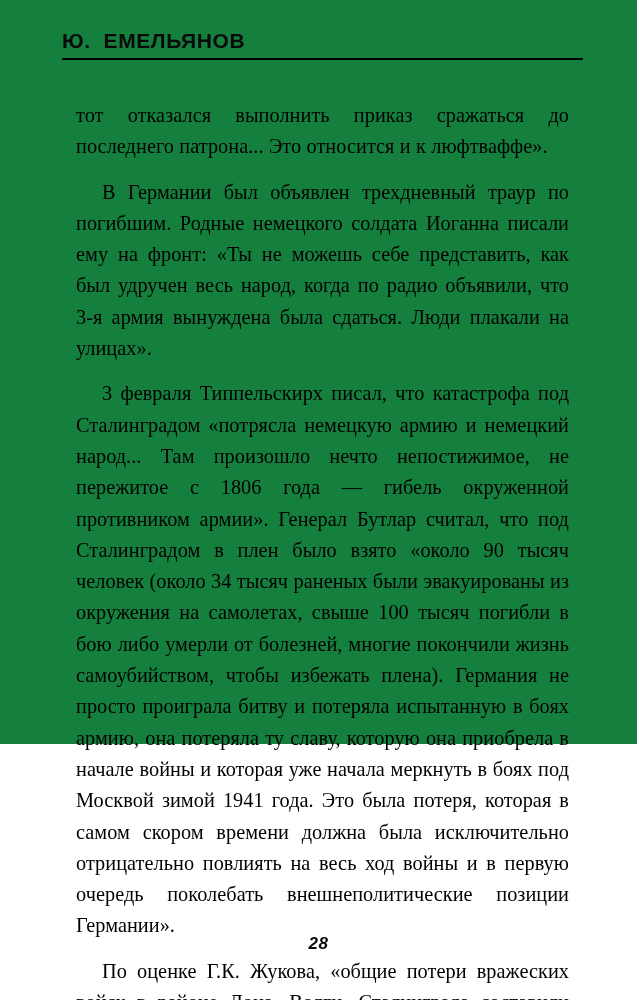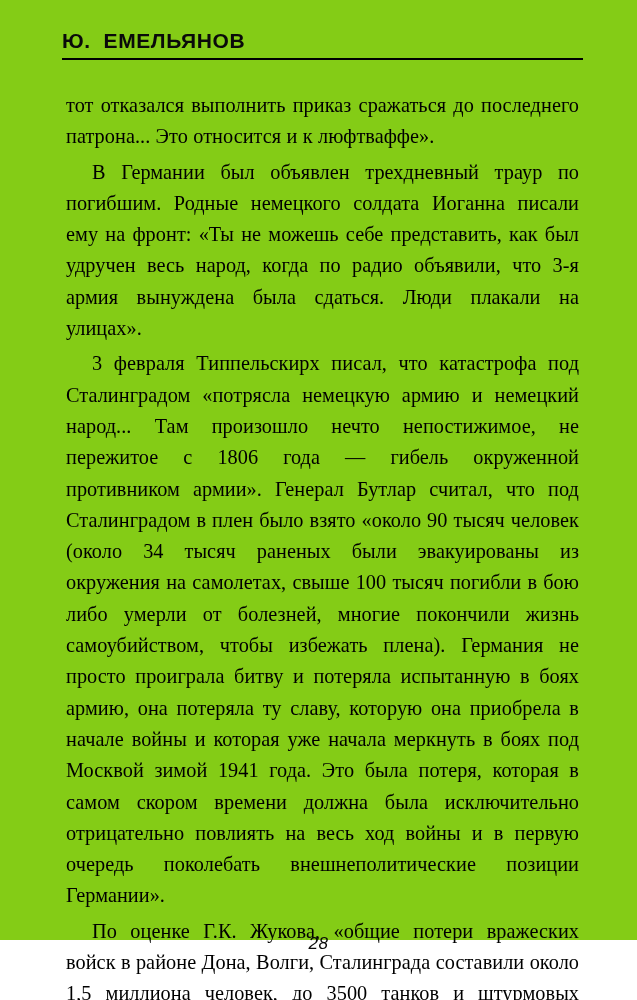--- a/index.html
+++ b/index.html
@@ -15,22 +15,22 @@
     overflow: hidden;
     font-family: "Liberation Serif", "DejaVu Serif", serif;
     color: #000000;
     -webkit-font-smoothing: antialiased;
   }
 
   .page {
     position: absolute;
     inset: 0;
     width: 637px;
-    height: 940px;
-    background: #84cc16;
+    height: 744px;
+    background: #15803d;
   }
 
   
   .running-head {
     position: absolute;
     left: 62px;
     top: 28px;
     width: 521px;
   }
   .running-head-title {
@@ -50,21 +50,21 @@
   }
 
   
   .textblock {
     position: absolute;
     left: 62px;
     top: 86px;
     width: 521px;
   }
   .para {
-    margin: 4px;
+    margin: 14px;
     text-indent: 26px;
     text-align: justify;
     font-size: 20.3px;
     line-height: 31.3px;
     letter-spacing: 0.05px;
     word-spacing: 0.2px;
     hyphens: manual;
     color: #000000;
   }
   .para.first {
@@ -75,21 +75,21 @@
   .folio {
     position: absolute;
     left: 0;
     top: 934px;
     width: 637px;
     text-align: center;
   }
   .folio-number {
     display: inline-block;
     font-family: "Liberation Sans", "DejaVu Sans", sans-serif;
-    font-weight: normal;
+    font-weight: bold;
     font-style: italic;
     font-size: 17px;
     letter-spacing: 0.5px;
     color: #0a0a0a;
   }
 </style>
 </head>
 <body>
 
 <div class="page">

